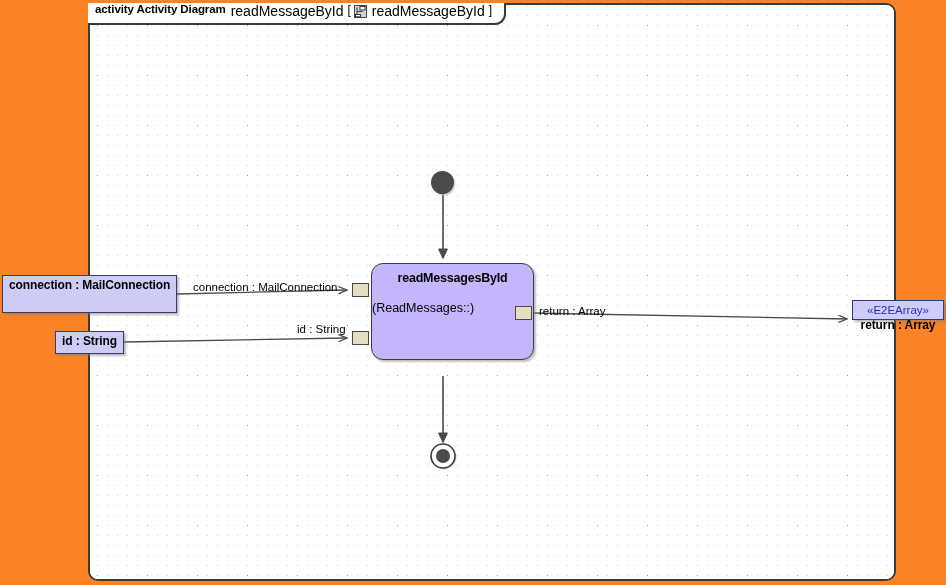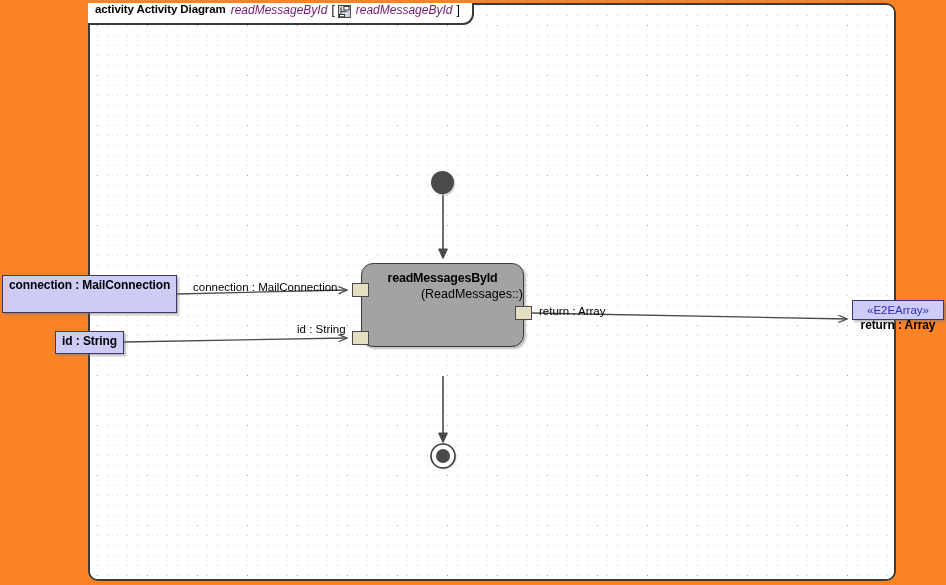--- a/index.html
+++ b/index.html
@@ -60,67 +60,66 @@
     white-space: nowrap;
     z-index: 6;
   }
   #frame-title-tab .kw {
     font-size: 11.5px;
     font-weight: bold;
     color: #000;
     letter-spacing: -0.1px;
   }
   #frame-title-tab .nm {
-    font-size: 12px;
-    color: #701a75;
+    font-size: 14px;
+    color: #000000;
     margin-left: 5px;
-    font-style: italic;
   }
   #frame-title-tab .brk {
     font-size: 12px;
     color: #000;
     margin-left: 4px;
   }
   .tab-icon {
     display: inline-block;
     width: 13px;
     height: 13px;
     margin: 0 3px 0 3px;
     vertical-align: middle;
     position: relative;
     top: 1px;
   }
 
   
   #action-node {
     position: absolute;
-    left: 361px;
+    left: 371px;
     top: 263px;
     width: 163px;
-    height: 84px;
-    background: #a3a3a3;
+    height: 97px;
+    background: #c4b5fd;
     border: 1.6px solid #3c3c3c;
     border-radius: 12px;
     box-sizing: border-box;
     box-shadow: 2px 2px 2px rgba(140,140,140,0.55);
     z-index: 4;
   }
   #action-node .an-title {
     text-align: center;
     font-size: 12.5px;
     font-weight: bold;
     color: #000;
     margin-top: 7px;
     letter-spacing: -0.2px;
   }
   #action-node .an-sub {
-    text-align: right;
+    text-align: left;
     font-size: 12.5px;
     color: #000;
-    margin-top: 2px;
+    margin-top: 16px;
   }
 
   
   .pin {
     position: absolute;
     width: 17px;
     height: 14px;
     background: #e3dfc0;
     border: 1.3px solid #4a4a4a;
     box-sizing: border-box;

